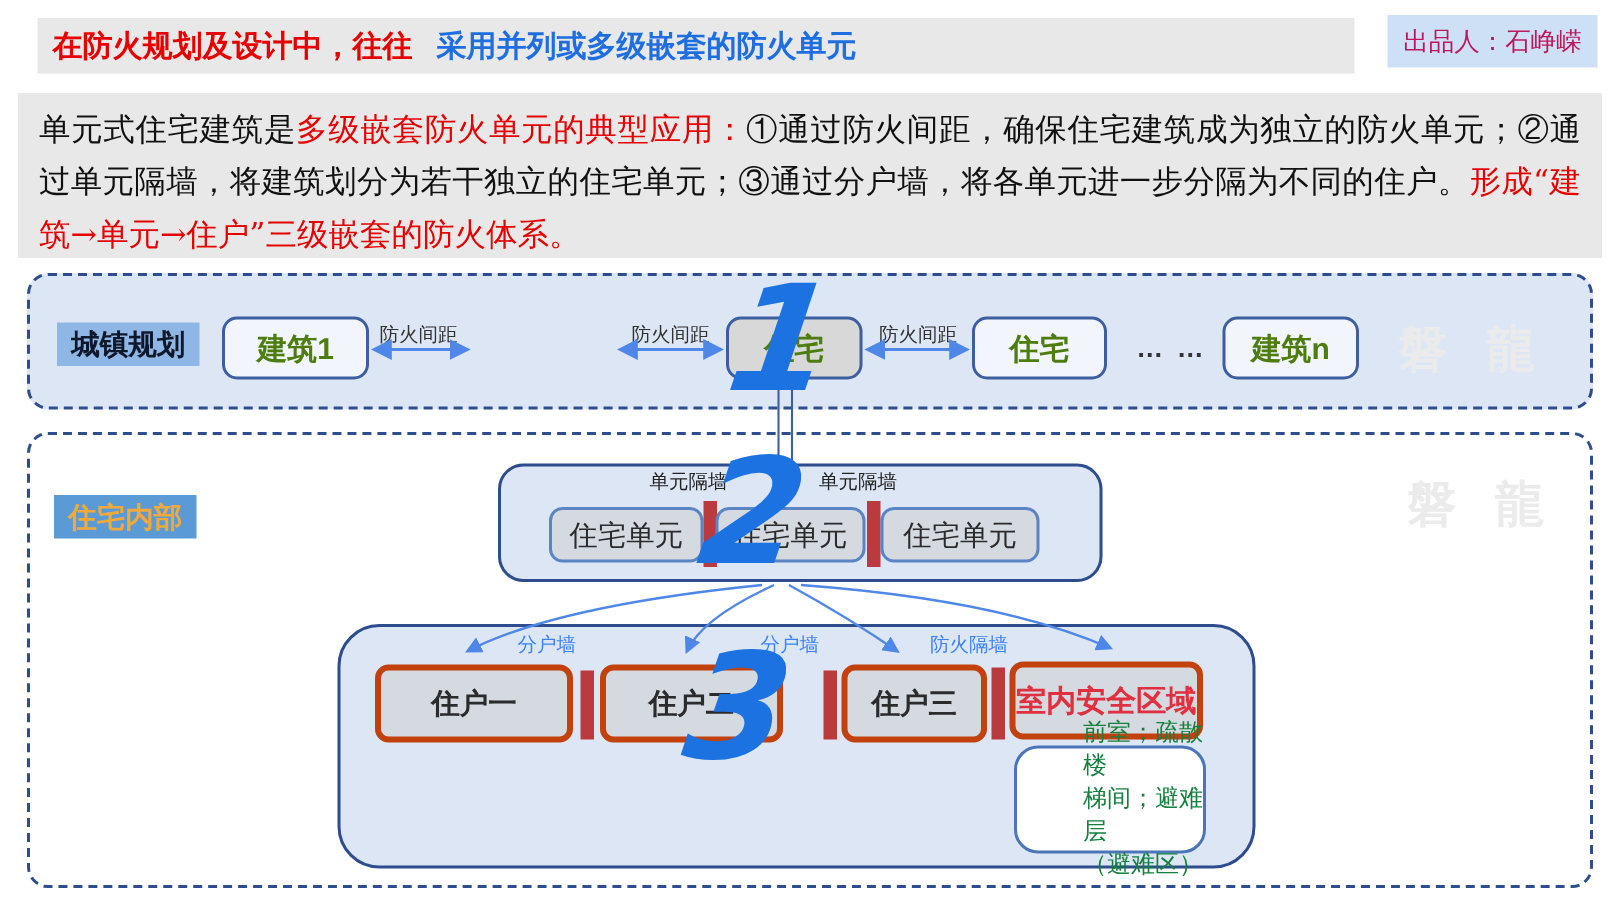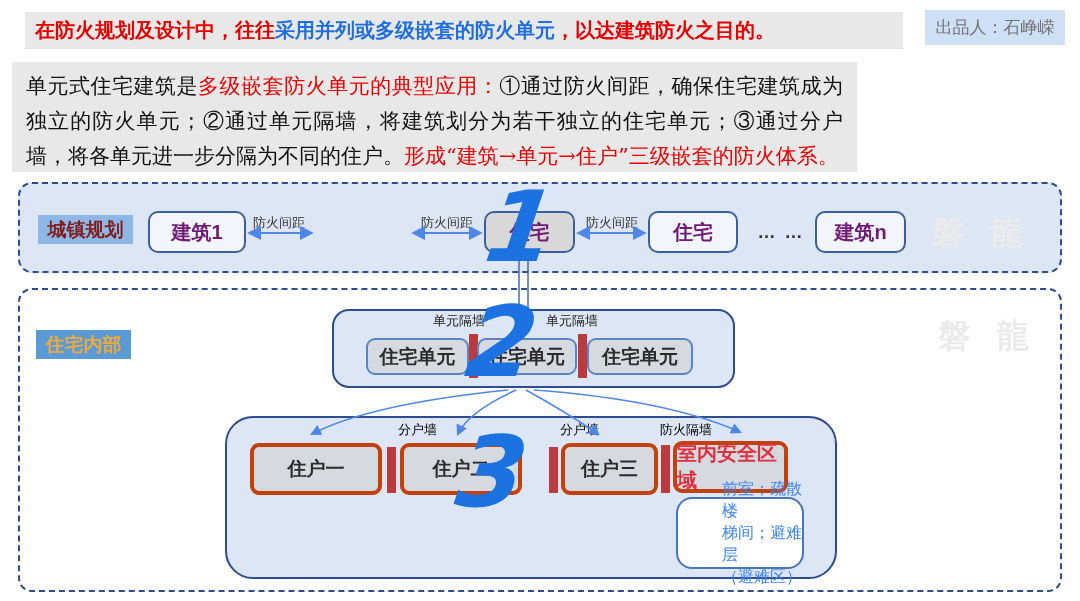--- a/index.html
+++ b/index.html
@@ -3,104 +3,103 @@
 <meta charset="utf-8">
 <style>
   html,body{margin:0;padding:0;background:#fff;}
   .stage{position:relative;width:1080px;height:601px;background:#fff;overflow:hidden;
          font-family:"Liberation Sans",sans-serif;}
 
   
   .banner{position:absolute;left:25px;top:12px;width:878px;height:37px;background:#e9e8e8;
           display:flex;align-items:center;padding-left:10px;box-sizing:border-box;
           font-size:20px;font-weight:bold;white-space:nowrap;}
-  .red{color:#e60000;} .blue{color:#1f6ee0;}
+  .red{color:#e60000;} .blue{color:#1f6ee0;margin-left:16px;}
 
   .producer{position:absolute;left:925px;top:10px;width:140px;height:35px;background:#cde0f6;
             display:flex;align-items:center;justify-content:center;
-            font-family:"DejaVu Serif",serif;font-size:17px;color:#737373;}
+            font-family:"DejaVu Serif",serif;font-size:17px;color:#be185d;}
 
   
-  .intro{position:absolute;left:12px;top:62px;width:845px;height:110px;background:#e9e8e8;
+  .intro{position:absolute;left:12px;top:62px;width:1056px;height:110px;background:#e9e8e8;
          box-sizing:border-box;padding:7px 14px 0 14px;font-family:"DejaVu Serif",serif;
          font-size:21px;line-height:35px;color:#111;text-align:justify;}
 
   
   .section1{position:absolute;left:18px;top:182px;width:1044px;height:91px;background:#dce6f5;
             border:2px dashed #2e4d8f;border-radius:14px;box-sizing:border-box;}
   .section2{position:absolute;left:18px;top:288px;width:1044px;height:304px;background:#fff;
             border:2px dashed #2e4d8f;border-radius:14px;box-sizing:border-box;}
 
   .tag{position:absolute;display:flex;align-items:center;justify-content:center;
        font-weight:bold;font-size:19px;z-index:2;}
-  .tag1{left:38px;top:215px;width:95px;height:29px;background:#8fb7e6;color:#7f1d1d;}
+  .tag1{left:38px;top:215px;width:95px;height:29px;background:#8fb7e6;color:#0f172a;}
   .tag2{left:36px;top:330px;width:95px;height:29px;background:#5b9bd5;color:#f2a93b;}
 
   
   .node{position:absolute;top:211px;height:42px;display:flex;align-items:center;justify-content:center;
-        font-weight:bold;font-size:20px;color:#701a75;background:#f2f6fc;border:2px solid #3d5fa0;
+        font-weight:bold;font-size:20px;color:#4d7c0f;background:#f2f6fc;border:2px solid #3d5fa0;
         border-radius:10px;box-sizing:border-box;z-index:2;}
   #b1{left:148px;width:98px;} #b2{left:315px;width:95px;}
   #b3{left:484px;width:91px;background:#d8d8d8;}
   #b4{left:648px;width:90px;} #b5{left:815px;width:91px;}
   .gaplabel{position:absolute;top:214px;width:72px;text-align:center;font-size:13px;color:#333;z-index:2;}
   #g1{left:243px;} #g2{left:411px;} #g3{left:576px;}
   .dots{position:absolute;left:750px;top:211px;width:62px;height:42px;display:flex;align-items:center;
         justify-content:center;font-weight:bold;font-size:18px;color:#333;letter-spacing:2px;}
 
   .wm{position:absolute;font-size:33px;font-weight:bold;color:#ebebeb;letter-spacing:7px;
       font-family:"DejaVu Serif",serif;z-index:1;}
   #wm1{left:932px;top:211px;} #wm2{left:938px;top:314px;}
 
   
   .unitwrap{position:absolute;left:332px;top:309px;width:403px;height:79px;background:#dce6f5;
             border:2px solid #2e4d8f;border-radius:17px;box-sizing:border-box;z-index:2;}
   .unitbox{position:absolute;top:338px;height:37px;display:flex;align-items:center;justify-content:center;
-           font-weight:bold;font-size:19px;color:#2b2b2b;background:#d5d9e0;border:2px solid #5b84c4;
+           font-weight:normal;font-size:19px;color:#2b2b2b;background:#d5d9e0;border:2px solid #5b84c4;
            border-radius:9px;box-sizing:border-box;z-index:3;}
   #u1{left:366px;width:103px;} #u2{left:477px;width:100px;} #u3{left:587px;width:106px;}
   .redbar{position:absolute;width:9px;background:#bb3a3e;z-index:3;}
   #rb1{left:469px;top:334px;height:44px;} #rb2{left:578px;top:334px;height:44px;}
   .walllabel{position:absolute;top:312px;width:80px;text-align:left;font-size:13px;color:#222;z-index:3;}
   #w1{left:433px;} #w2{left:546px;}
 
   
   .bottomwrap{position:absolute;left:225px;top:416px;width:612px;height:163px;background:#dce6f5;
               border:2px solid #2e4d8f;border-radius:28px;box-sizing:border-box;z-index:2;}
   .hbox{position:absolute;top:443px;height:52px;display:flex;align-items:center;justify-content:center;
         font-weight:bold;font-size:19px;color:#2b2b2b;background:#d5d9e0;border:4px solid #c2410c;
         border-radius:9px;box-sizing:border-box;z-index:3;}
   #h1{left:250px;width:132px;} #h2{left:400px;width:122px;} #h3{left:561px;width:97px;}
-  #safe{left:673px;top:441px;width:115px;height:52px;color:#e02f3f;font-size:20px;}
+  #safe{left:673px;top:441px;width:129px;height:52px;color:#e02f3f;font-size:20px;}
   #rb3{left:387px;top:447px;height:46px;} #rb4{left:549px;top:447px;height:46px;}
   #rb5{left:661px;top:445px;height:48px;}
-  .wall2{position:absolute;top:421px;width:92px;text-align:right;font-size:13px;color:#000000;z-index:3;}
+  .wall2{position:absolute;top:421px;width:92px;text-align:left;font-size:13px;color:#3b82f6;z-index:3;}
   #w3{left:345px;} #w4{left:507px;} #w5{left:620px;}
 
   .note{position:absolute;left:676px;top:497px;width:128px;height:72px;background:#fff;
         border:2px solid #4a75b8;border-radius:16px;box-sizing:border-box;z-index:3;
         display:flex;flex-direction:column;align-items:center;justify-content:center;
-        font-size:16px;line-height:22px;color:#3b82f6;padding-left:44px;}
+        font-size:16px;line-height:22px;color:#15803d;padding-left:44px;}
 
   
   .bignum{position:absolute;font-family:"DejaVu Sans",sans-serif;font-weight:bold;font-style:italic;
           color:#1b72e0;font-size:98px;line-height:0.95;transform:skewX(-8deg);z-index:6;}
   #n1{left:487px;top:181px;} #n2{left:468px;top:296px;} #n3{left:458px;top:426px;}
 
   .overlay{position:absolute;left:0;top:0;z-index:4;pointer-events:none;}
 </style>
 </head>
 <body>
 
 <div class="stage">
 
   <div class="banner">
       <span class="red">在防火规划及设计中，往往</span>
       <span class="blue">采用并列或多级嵌套的防火单元</span>
-      <span class="red">，以达建筑防火之目的。</span>
     </div>
 
   <div class="producer">出品人：石峥嵘</div>
 
   <div class="intro"><span>单元式住宅建筑是</span><span class="red">多级嵌套防火单元的典型应用：</span><span>①通过防火间距，确保住宅建筑成为独立的防火单元；②通过单元隔墙，将建筑划分为若干独立的住宅单元；③通过分户墙，将各单元进一步分隔为不同的住户。</span><span class="red">形成“建筑→单元→住户”三级嵌套的防火体系。</span></div>
 
   <div class="section1"></div>
   <div class="tag tag1">城镇规划</div>
 
   <div class="node" id="b1">建筑1</div>

